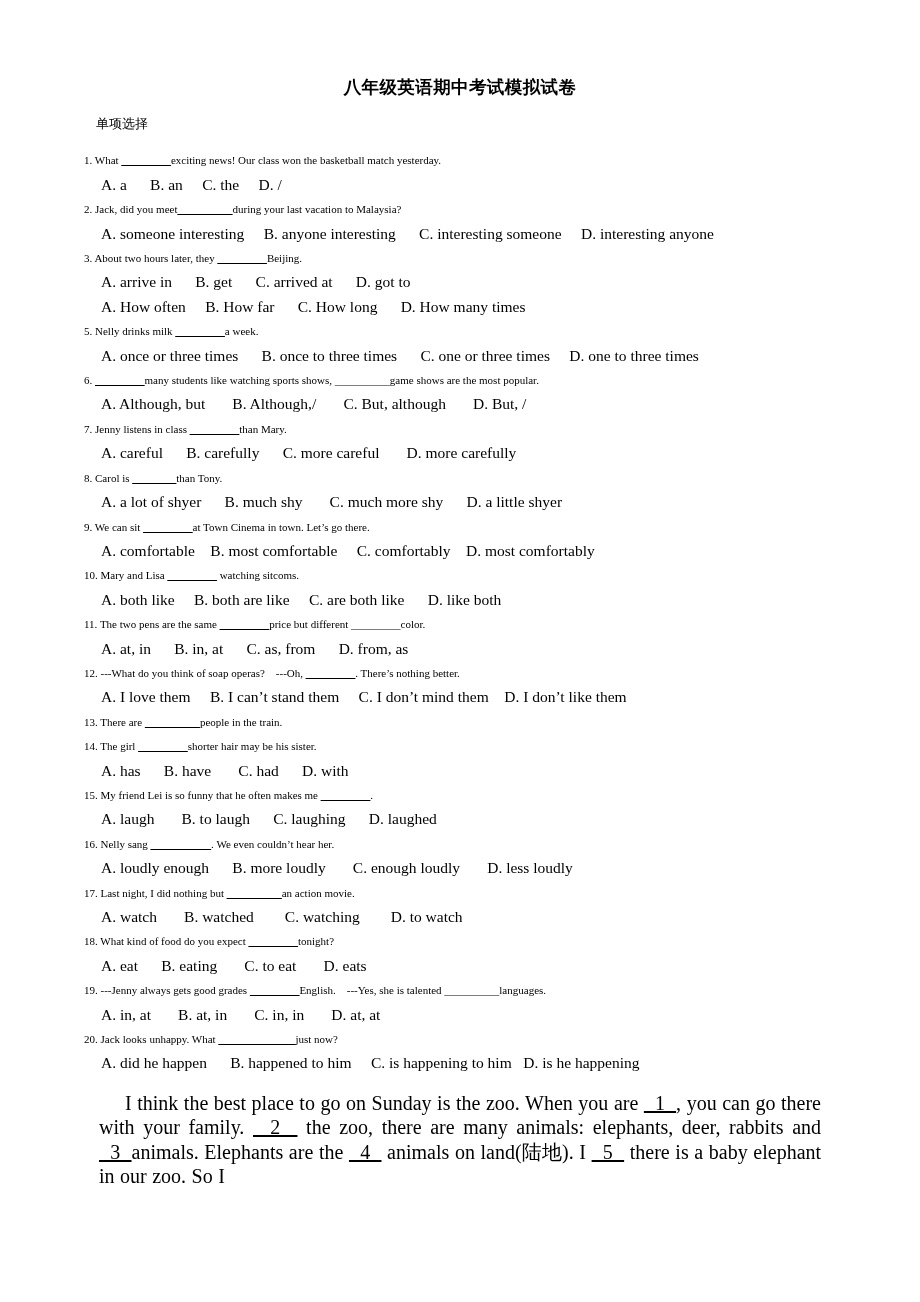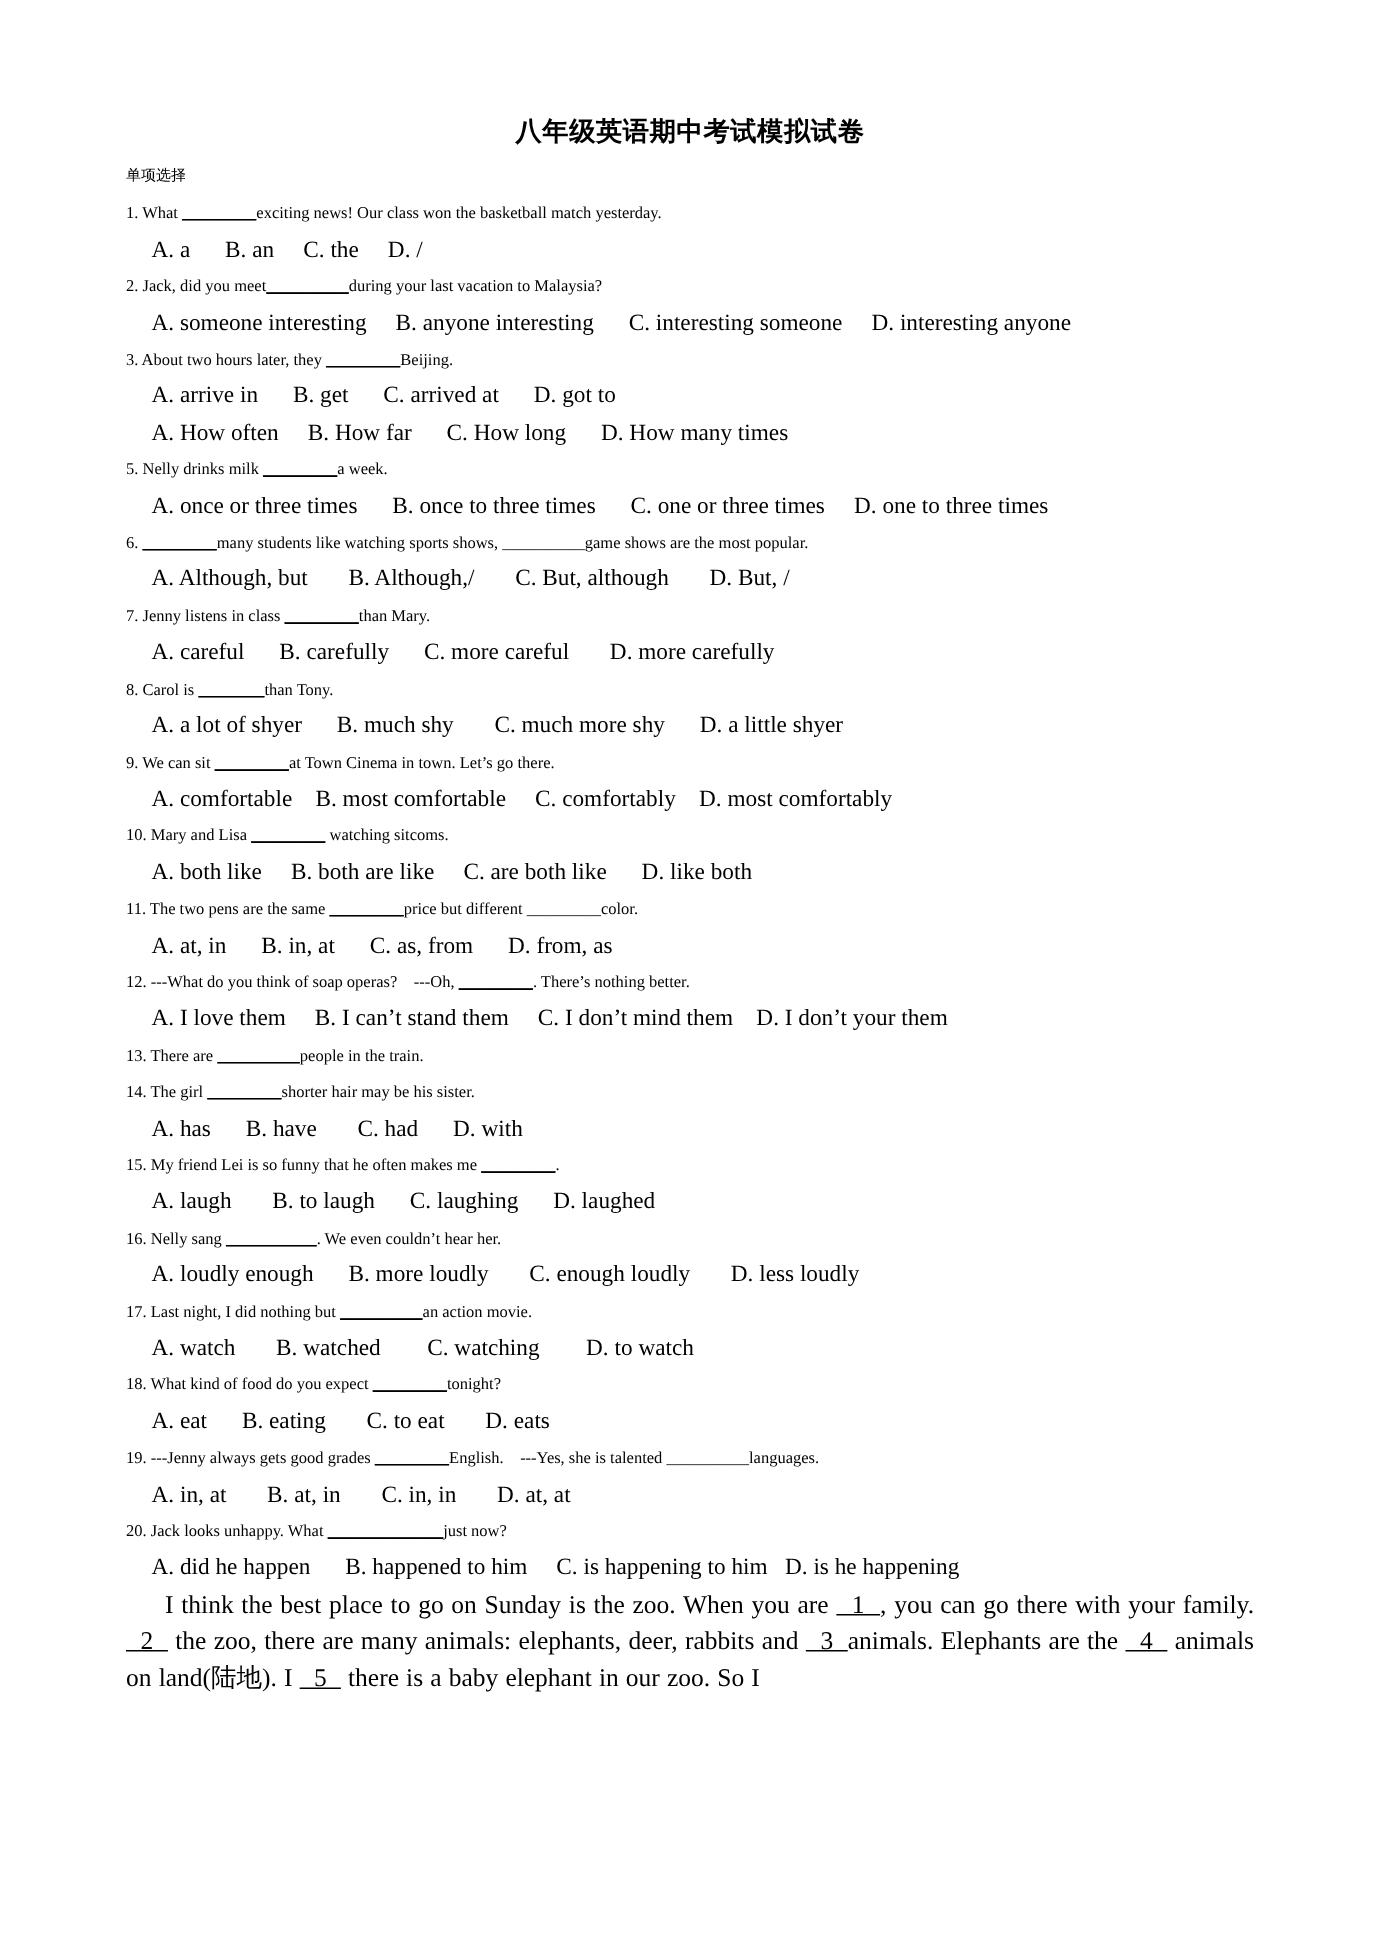--- a/index.html
+++ b/index.html
@@ -34,46 +34,46 @@
   }
   .doc-title {
     text-align: center;
     font-weight: bold;
     font-size: 17.5px;
     line-height: 26px;
     margin: 0 0 6px 0;
     letter-spacing: 0.4px;
   }
   .section-head {
-    font-size: 10px;
+    font-size: 13px;
     line-height: 24.4px;
-    margin: 0;
+    margin: 12px;
     white-space: pre;
   }
   .q-line {
     font-size: 11px;
     line-height: 24.4px;
     margin: 0;
     white-space: pre;
   }
   .o-line {
     font-size: 15.5px;
     line-height: 24.4px;
     margin: 0;
     padding-left: 17px;
     white-space: pre;
   }
   .blank {
     text-decoration: underline;
     text-decoration-skip-ink: none;
   }
   .cloze {
-    font-size: 17px;
+    font-size: 20px;
     line-height: 24.4px;
-    margin: 0;
+    margin: 15px;
     text-indent: 26px;
     text-align: justify;
     word-spacing: 0.5px;
   }
   .numblank {
     text-decoration: underline;
     text-decoration-skip-ink: none;
     white-space: pre;
   }
 </style>
@@ -138,21 +138,21 @@
         <div class="o-line">A. both like     B. both are like     C. are both like      D. like both</div>
       </div>
 
       <div>
         <div class="q-line"><span>11. The two pens are the same </span><span class="blank">_________</span><span>price but different _________color.</span></div>
         <div class="o-line">A. at, in      B. in, at      C. as, from      D. from, as</div>
       </div>
 
       <div>
         <div class="q-line"><span>12. ---What do you think of soap operas?    ---Oh, </span><span class="blank">_________</span><span>. There’s nothing better.</span></div>
-        <div class="o-line">A. I love them     B. I can’t stand them     C. I don’t mind them    D. I don’t your them</div>
+        <div class="o-line">A. I love them     B. I can’t stand them     C. I don’t mind them    D. I don’t like them</div>
       </div>
 
       <div>
         <div class="q-line"><span>13. There are </span><span class="blank">__________</span><span>people in the train.</span></div>
       </div>
 
       <div>
         <div class="q-line"><span>14. The girl </span><span class="blank">_________</span><span>shorter hair may be his sister.</span></div>
         <div class="o-line">A. has      B. have       C. had      D. with</div>
       </div>

